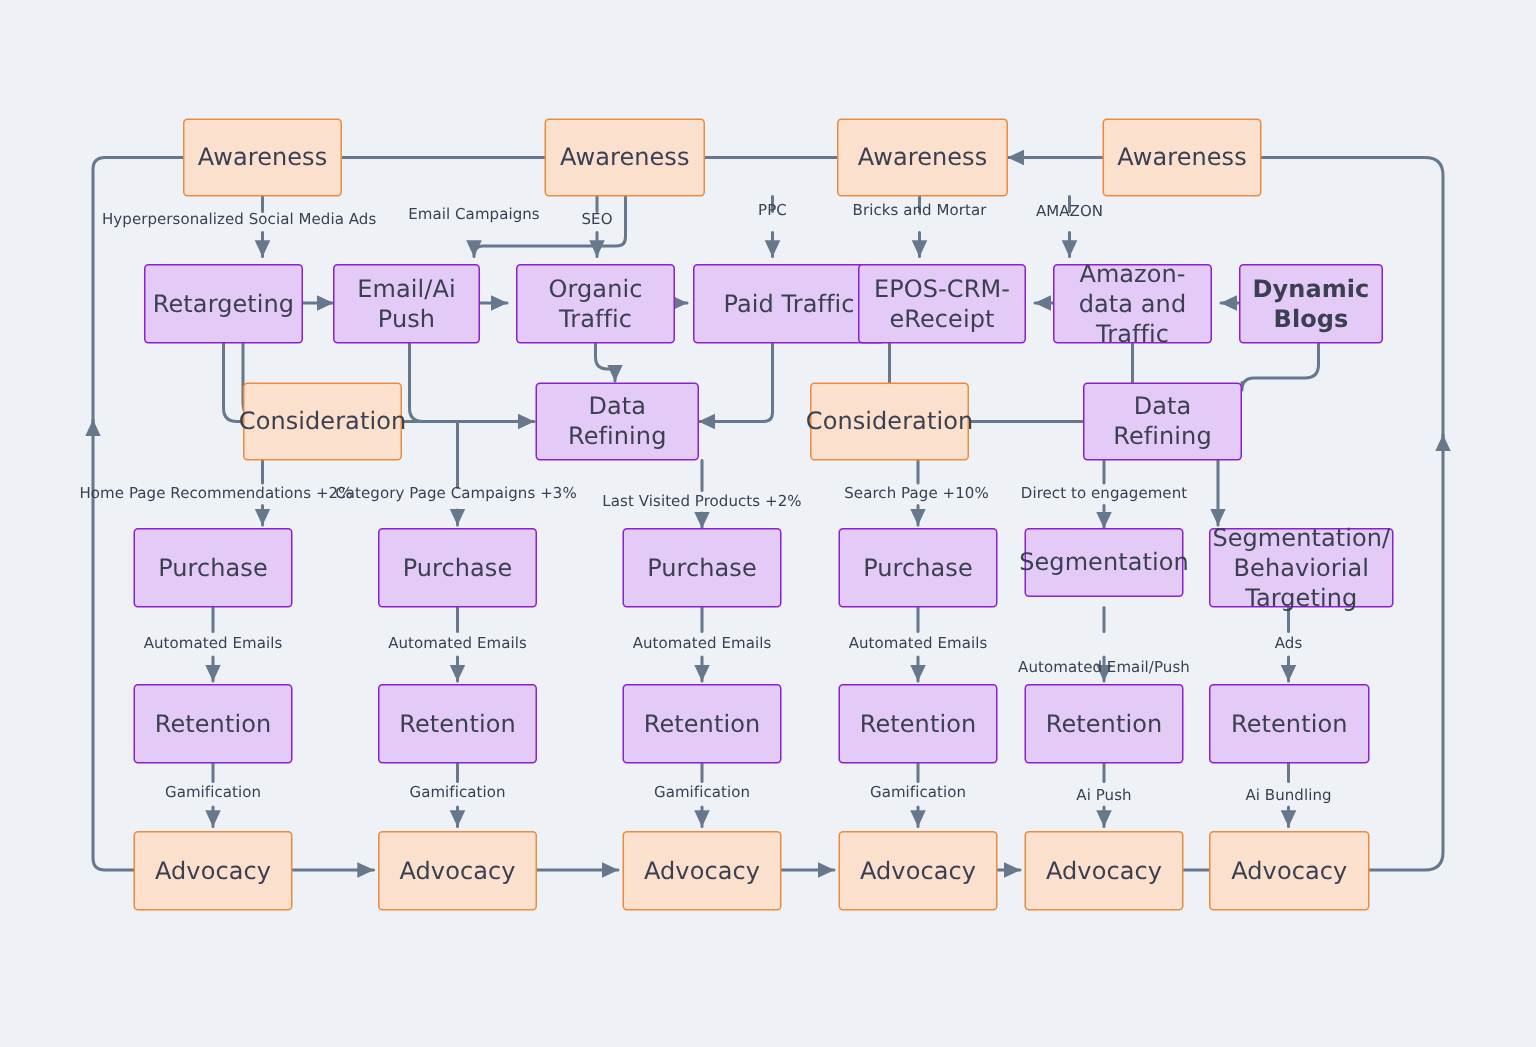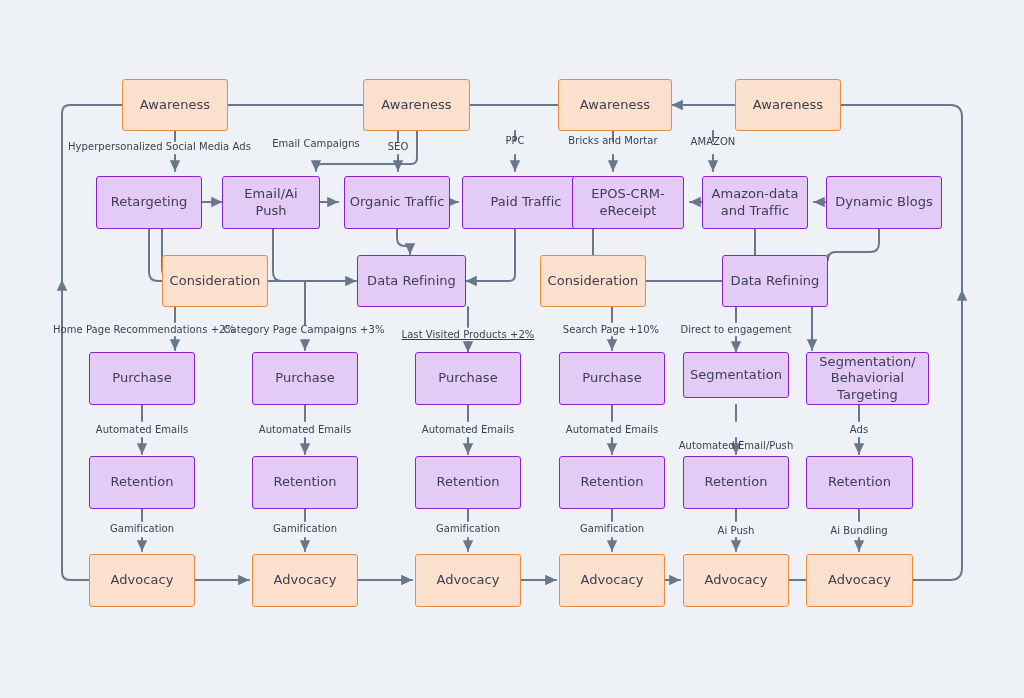--- a/index.html
+++ b/index.html
@@ -29,21 +29,21 @@
   .node {
     position: absolute;
     box-sizing: border-box;
     display: flex;
     align-items: center;
     justify-content: center;
     text-align: center;
     border-width: 1.6px;
     border-style: solid;
     border-radius: 3px;
-    font-size: 13px;
+    font-size: 16px;
     line-height: 1.25;
     color: #3a3f51;
     padding: 2px 4px;
     letter-spacing: 0.05px;
   }
   .node.stage {
     background: #fbe0cd;
     border-color: #ee8a3c;
   }
   .node.channel {
@@ -159,21 +159,21 @@
   <div class="node stage" style="left:363px; top:79px; width:107px; height:52px;">Awareness</div>
   <div class="node stage" style="left:558px; top:79px; width:114px; height:52px;">Awareness</div>
   <div class="node stage" style="left:735px; top:79px; width:106px; height:52px;">Awareness</div>
 
   <div class="node channel" style="left:96px; top:176px; width:106px; height:53px;">Retargeting</div>
   <div class="node channel" style="left:222px; top:176px; width:98px; height:53px;">Email/Ai Push</div>
   <div class="node channel" style="left:344px; top:176px; width:106px; height:53px;">Organic Traffic</div>
   <div class="node channel" style="left:462px; top:176px; width:128px; height:53px;">Paid Traffic</div>
   <div class="node channel" style="left:572px; top:176px; width:112px; height:53px;">EPOS-CRM-eReceipt</div>
   <div class="node channel" style="left:702px; top:176px; width:106px; height:53px;">Amazon-data and Traffic</div>
-  <div class="node channel" style="left:826px; top:176px; width:116px; height:53px;">Dynamic Blogs</div>
+  <div class="node channel" style="left:826px; top:176px; width:96px; height:53px;font-weight:bold;">Dynamic Blogs</div>
 
   <div class="node stage" style="left:162px; top:255px; width:106px; height:52px;">Consideration</div>
   <div class="node channel" style="left:357px; top:255px; width:109px; height:52px;">Data Refining</div>
   <div class="node stage" style="left:540px; top:255px; width:106px; height:52px;">Consideration</div>
   <div class="node channel" style="left:722px; top:255px; width:106px; height:52px;">Data Refining</div>
 
   <div class="node channel" style="left:89px; top:352px; width:106px; height:53px;">Purchase</div>
   <div class="node channel" style="left:252px; top:352px; width:106px; height:53px;">Purchase</div>
   <div class="node channel" style="left:415px; top:352px; width:106px; height:53px;">Purchase</div>
   <div class="node channel" style="left:559px; top:352px; width:106px; height:53px;">Purchase</div>
@@ -196,21 +196,21 @@
 
   <div class="edge-label" style="left:68px; top:142px;">Hyperpersonalized Social Media Ads</div>
   <div class="edge-label c" style="left:316px; top:139px;">Email Campaigns</div>
   <div class="edge-label c" style="left:398px; top:142px;">SEO</div>
   <div class="edge-label c" style="left:515px; top:136px;">PPC</div>
   <div class="edge-label c" style="left:613px; top:136px;">Bricks and Mortar</div>
   <div class="edge-label c" style="left:713px; top:137px;">AMAZON</div>
 
   <div class="edge-label c" style="left:144px; top:325px;">Home Page Recommendations +2%</div>
   <div class="edge-label c" style="left:304px; top:325px;">Category Page Campaigns +3%</div>
-  <div class="edge-label c" style="left:468px; top:330px;text-decoration:underline;">Last Visited Products +2%</div>
+  <div class="edge-label c" style="left:468px; top:330px;">Last Visited Products +2%</div>
   <div class="edge-label c" style="left:611px; top:325px;">Search Page +10%</div>
   <div class="edge-label c" style="left:736px; top:325px;">Direct to engagement</div>
 
   <div class="edge-label c" style="left:142px; top:425px;">Automated Emails</div>
   <div class="edge-label c" style="left:305px; top:425px;">Automated Emails</div>
   <div class="edge-label c" style="left:468px; top:425px;">Automated Emails</div>
   <div class="edge-label c" style="left:612px; top:425px;">Automated Emails</div>
   <div class="edge-label c" style="left:736px; top:425px;margin-top:16px;">Automated Email/Push</div>
   <div class="edge-label c" style="left:859px; top:425px;">Ads</div>
 

